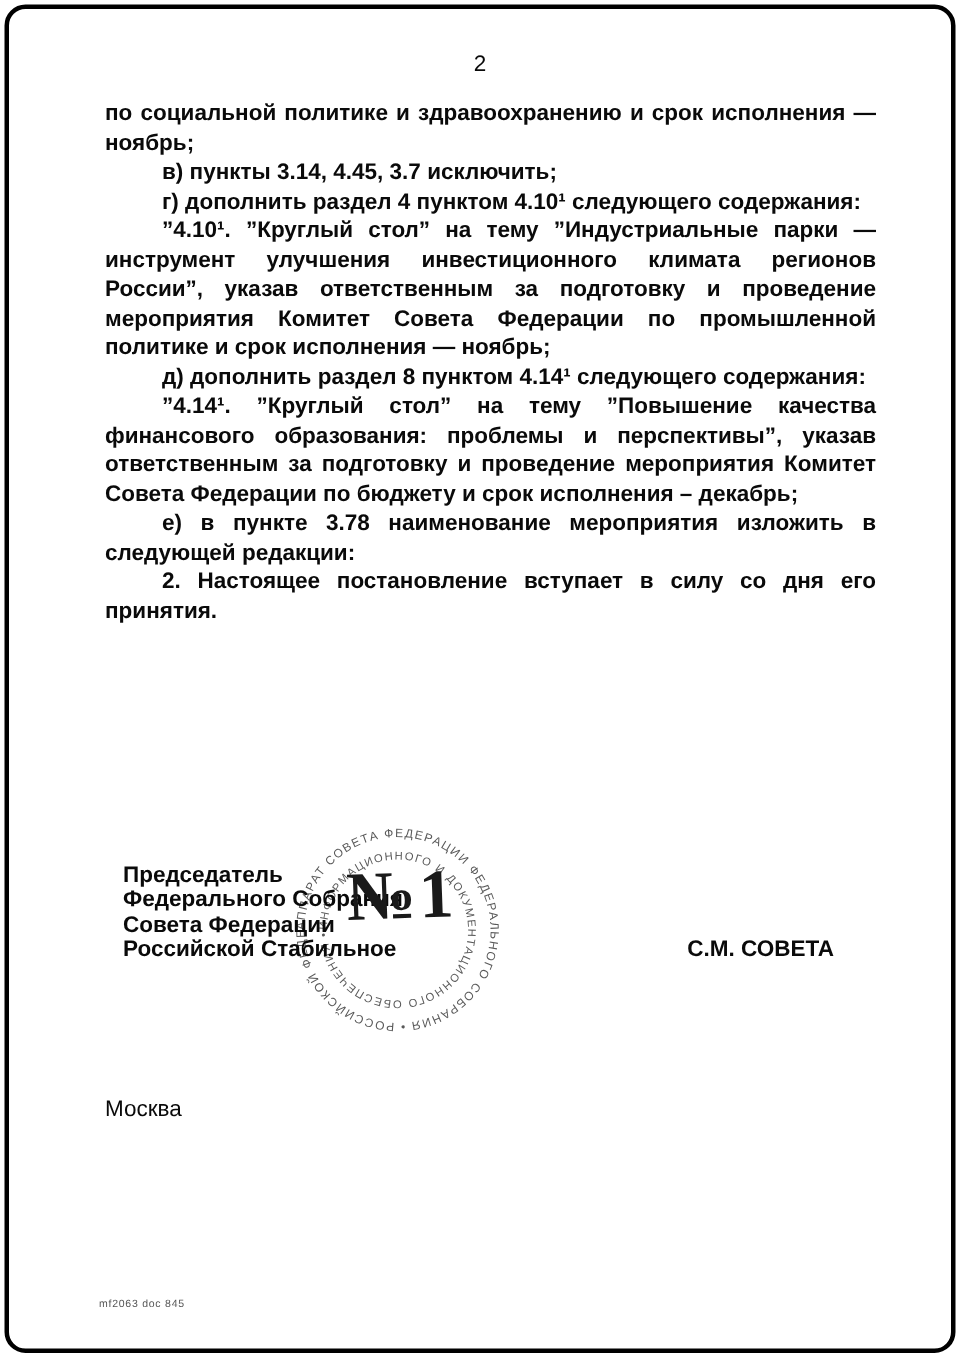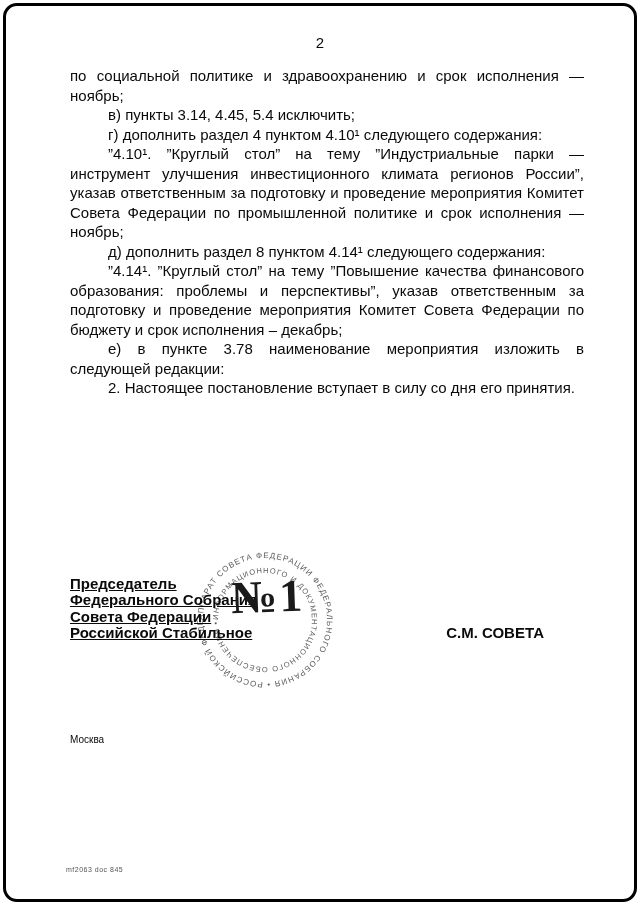--- a/index.html
+++ b/index.html
@@ -19,25 +19,25 @@
   }
   .page-number {
     position: absolute; top: 34px; left: 0; right: 0;
     text-align: center; font-size: 15px;
   }
   .body-text {
     position: absolute; top: 66px; left: 70px; width: 514px;
     font-size: 15px; line-height: 19.5px;
     text-align: justify;
   }
-  .para { margin: 0; text-indent: 38px; }
+  .para { margin: 0; text-indent: 38px; font-weight: bold; }
   .para.no-indent { text-indent: 0; }
 
   .sig-row {
-    position: absolute; top: 576px; left: 70px; width: 514px; text-decoration: underline;
+    position: absolute; top: 576px; left: 82px; width: 514px;
   }
   .sig-titles { font-weight: bold; font-size: 15px; line-height: 16.3px; }
   .sig-name {
     position: absolute; right: 40px; bottom: 0;
     font-weight: bold; font-size: 15px; white-space: nowrap;
   }
 
   .stamp {
     position: absolute; left: 190px; top: 545px;
     width: 150px; height: 150px;
@@ -47,39 +47,39 @@
   .stamp-number {
     position: absolute; left: 231px; top: 570px;
     font-family: "Liberation Serif", serif;
     font-size: 46px; font-weight: bold; color: #1a1a1a;
     transform: rotate(-2deg);
     letter-spacing: 2px;
   }
 
   .footer-block {
     position: absolute; left: 70px; top: 732px;
-    font-size: 10px; line-height: 16.5px;
+    font-size: 15px; line-height: 16.5px;
   }
 
   .doc-code {
     position: absolute; left: 66px; top: 866px;
     font-size: 7px; color: #555; letter-spacing: 0.5px;
   }
 </style>
 </head>
 <body>
 
 <div class="page">
   <div class="page-border"></div>
 
   <div class="page-number">2</div>
 
   <div class="body-text">
     <p class="para no-indent">по социальной политике и здравоохранению и срок исполнения — ноябрь;</p>
-    <p class="para">в) пункты 3.14, 4.45, 5.4 исключить;</p>
+    <p class="para">в) пункты 3.14, 4.45, 3.7 исключить;</p>
     <p class="para">г) дополнить раздел 4 пунктом 4.10¹ следующего содержания:</p>
     <p class="para">”4.10¹. ”Круглый стол” на тему ”Индустриальные парки — инструмент улучшения инвестиционного климата регионов России”, указав ответственным за подготовку и проведение мероприятия Комитет Совета Федерации по промышленной политике и срок исполнения — ноябрь;</p>
     <p class="para">д) дополнить раздел 8 пунктом 4.14¹ следующего содержания:</p>
     <p class="para">”4.14¹. ”Круглый стол” на тему ”Повышение качества финансового образования: проблемы и перспективы”, указав ответственным за подготовку и проведение мероприятия Комитет Совета Федерации по бюджету и срок исполнения – декабрь;</p>
     <p class="para">е) в пункте 3.78 наименование мероприятия изложить в следующей редакции:</p>
     <p class="para">2. Настоящее постановление вступает в силу со дня его принятия.</p>
   </div>
 
   <svg class="stamp" viewBox="0 0 150 150" aria-hidden="true">
     <defs>

